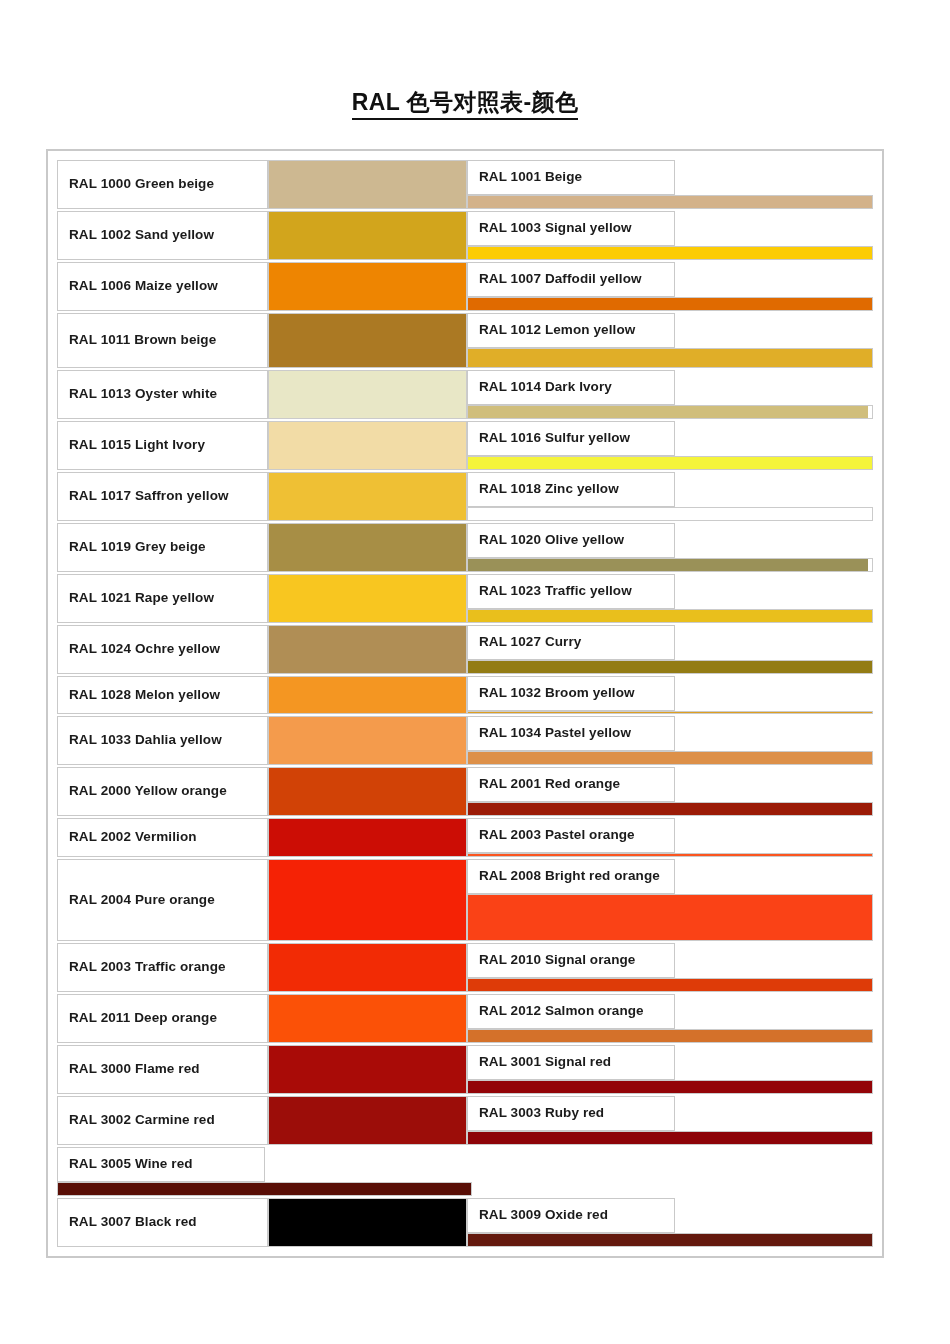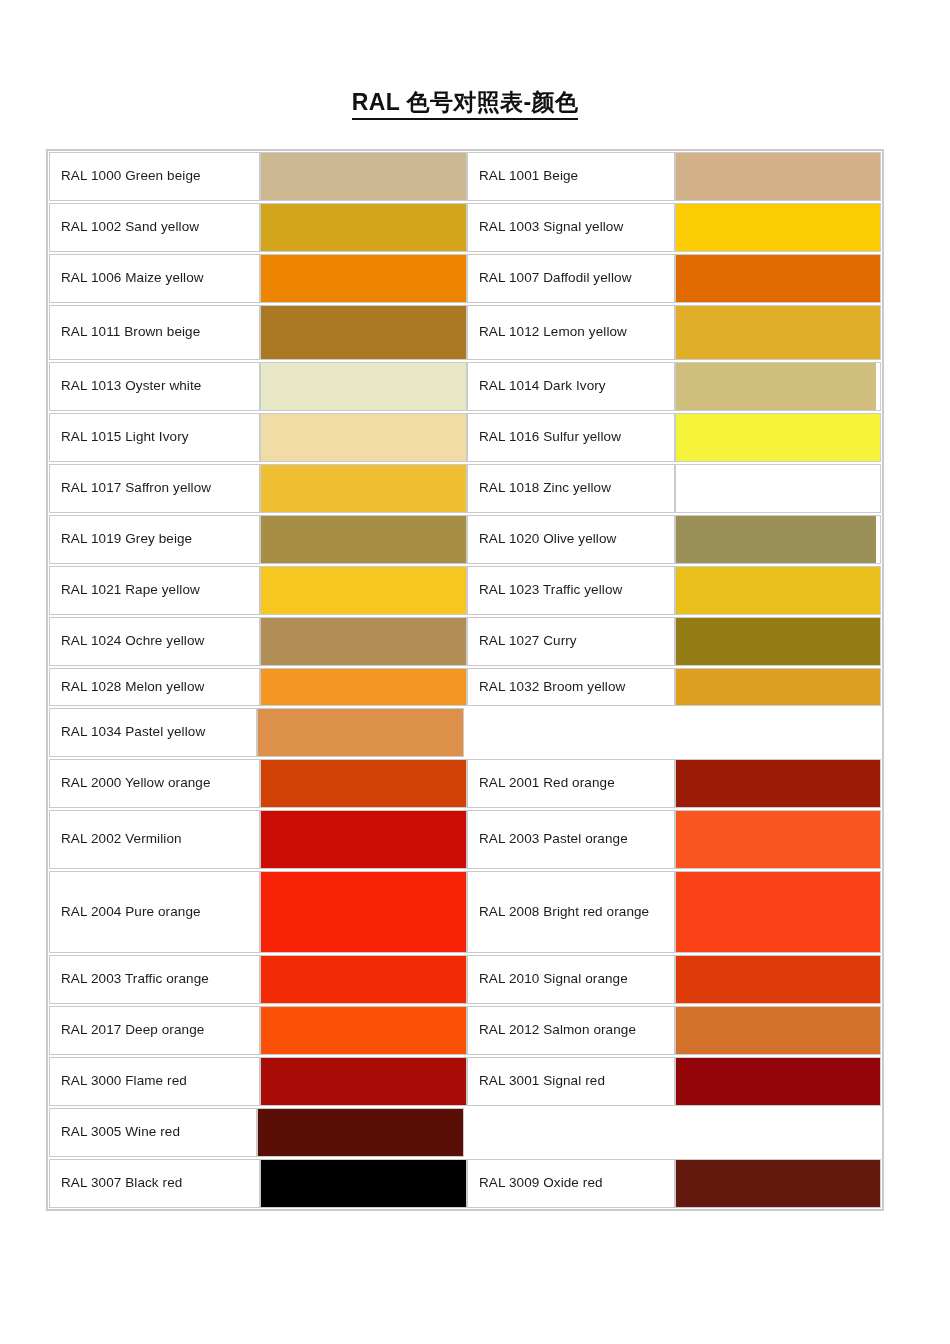--- a/index.html
+++ b/index.html
@@ -45,38 +45,39 @@
 
   
   .ral-table {
     position: absolute;
     left: 46px;
     top: 149px;
     width: 838px;
     border: 2px solid #c9c9c9;
     box-sizing: border-box;
     background: #ffffff;
-    padding: 1px;
+    padding: 9px;
+    font-weight: bold;
   }
   .row {
     display: flex;
     width: 100%;
     box-sizing: border-box;
     align-items: stretch;
     margin-bottom: 2px;
   }
   .row:last-child { margin-bottom: 0; }
 
   .half {
     display: flex;
     align-items: stretch;
     box-sizing: border-box;
   }
   .half.left  { width: 419px; }
-  .half.right { width: 415px; }
+  .half.right { width: 415px; flex-direction: column; }
 
   .label-cell {
     box-sizing: border-box;
     border: 1px solid #c9c9c9;
     background: #ffffff;
     display: flex;
     align-items: center;
     padding: 6px 0 6px 11px;
     font-size: 13.5px;
     color: #1b1b1b;
@@ -309,20 +310,28 @@
         <div class="half right">
           <div class="label-cell">
             <span class="rowtext">RAL 1032 Broom yellow</span>
           </div>
           <div class="swatch-cell bleed">
             <div class="swatch" style="background: rgb(222, 159, 32);"></div>
           </div>
         </div>
       </div>
       <div class="row" style="height: 49px;">
+        <div class="half left">
+          <div class="label-cell">
+            <span class="rowtext">RAL 1033 Dahlia yellow</span>
+          </div>
+          <div class="swatch-cell">
+            <div class="swatch" style="background: rgb(244, 155, 76);"></div>
+          </div>
+        </div>
         <div class="half right">
           <div class="label-cell">
             <span class="rowtext">RAL 1034 Pastel yellow</span>
           </div>
           <div class="swatch-cell bleed">
             <div class="swatch" style="background: rgb(221, 144, 73);"></div>
           </div>
         </div>
       </div>
       <div class="row" style="height: 49px;">
@@ -336,21 +345,21 @@
         </div>
         <div class="half right">
           <div class="label-cell">
             <span class="rowtext">RAL 2001 Red orange</span>
           </div>
           <div class="swatch-cell bleed">
             <div class="swatch" style="background: rgb(155, 27, 7);"></div>
           </div>
         </div>
       </div>
-      <div class="row" style="height: 59px;">
+      <div class="row" style="height: 39px;">
         <div class="half left">
           <div class="label-cell">
             <span class="rowtext">RAL 2002 Vermilion</span>
           </div>
           <div class="swatch-cell">
             <div class="swatch" style="background: rgb(204, 13, 5);"></div>
           </div>
         </div>
         <div class="half right">
           <div class="label-cell">
@@ -393,21 +402,21 @@
             <span class="rowtext">RAL 2010 Signal orange</span>
           </div>
           <div class="swatch-cell bleed">
             <div class="swatch" style="background: rgb(222, 59, 8);"></div>
           </div>
         </div>
       </div>
       <div class="row" style="height: 49px;">
         <div class="half left">
           <div class="label-cell">
-            <span class="rowtext">RAL 2017 Deep orange</span>
+            <span class="rowtext">RAL 2011 Deep orange</span>
           </div>
           <div class="swatch-cell">
             <div class="swatch" style="background: rgb(251, 81, 7);"></div>
           </div>
         </div>
         <div class="half right">
           <div class="label-cell">
             <span class="rowtext">RAL 2012 Salmon orange</span>
           </div>
           <div class="swatch-cell bleed">
@@ -427,20 +436,38 @@
         <div class="half right">
           <div class="label-cell">
             <span class="rowtext">RAL 3001 Signal red</span>
           </div>
           <div class="swatch-cell bleed">
             <div class="swatch" style="background: rgb(147, 4, 8);"></div>
           </div>
         </div>
       </div>
       <div class="row" style="height: 49px;">
+        <div class="half left">
+          <div class="label-cell">
+            <span class="rowtext">RAL 3002 Carmine red</span>
+          </div>
+          <div class="swatch-cell">
+            <div class="swatch" style="background: rgb(156, 13, 9);"></div>
+          </div>
+        </div>
+        <div class="half right">
+          <div class="label-cell">
+            <span class="rowtext">RAL 3003 Ruby red</span>
+          </div>
+          <div class="swatch-cell bleed">
+            <div class="swatch" style="background: rgb(141, 3, 8);"></div>
+          </div>
+        </div>
+      </div>
+      <div class="row" style="height: 49px;">
         <div class="half right">
           <div class="label-cell">
             <span class="rowtext">RAL 3005 Wine red</span>
           </div>
           <div class="swatch-cell bleed">
             <div class="swatch" style="background: rgb(89, 14, 6);"></div>
           </div>
         </div>
       </div>
       <div class="row" style="height: 49px;">

